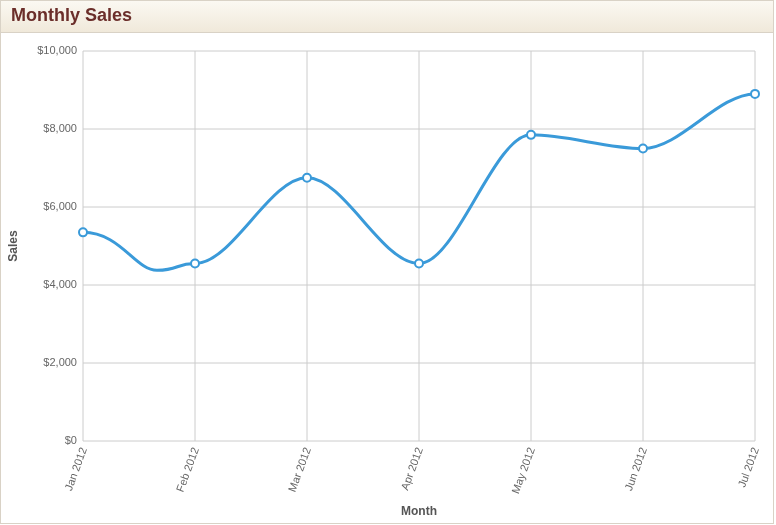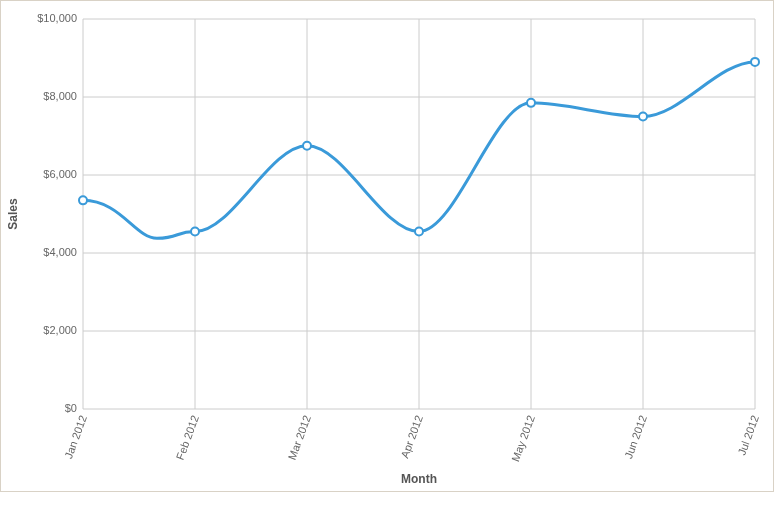--- a/index.html
+++ b/index.html
@@ -52,20 +52,23 @@
     font-family: "Trebuchet MS", Verdana, Arial, sans-serif;
     font-size: 12px;
     fill: #555555;
     font-weight: bold;
   }
 </style>
 </head>
 <body>
 
 <div class="card">
+  <div class="header">
+    <span class="title">Monthly Sales</span>
+  </div>
   <div class="plot-wrap">
     <svg viewBox="0 0 774 490" width="774" height="490">
 
       <g class="grid">
         <line x1="82" x2="754" y1="408" y2="408"></line>
         <line x1="82" x2="754" y1="330" y2="330"></line>
         <line x1="82" x2="754" y1="252" y2="252"></line>
         <line x1="82" x2="754" y1="174" y2="174"></line>
         <line x1="82" x2="754" y1="96" y2="96"></line>
         <line x1="82" x2="754" y1="18" y2="18"></line>

